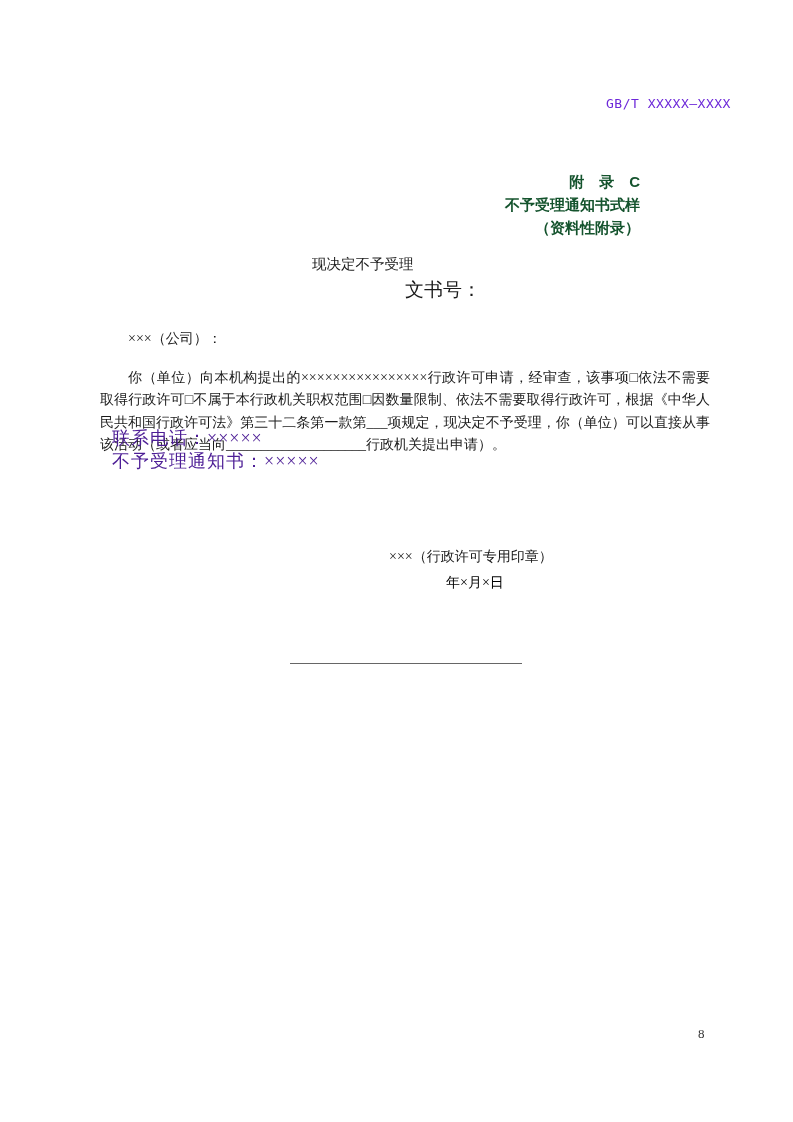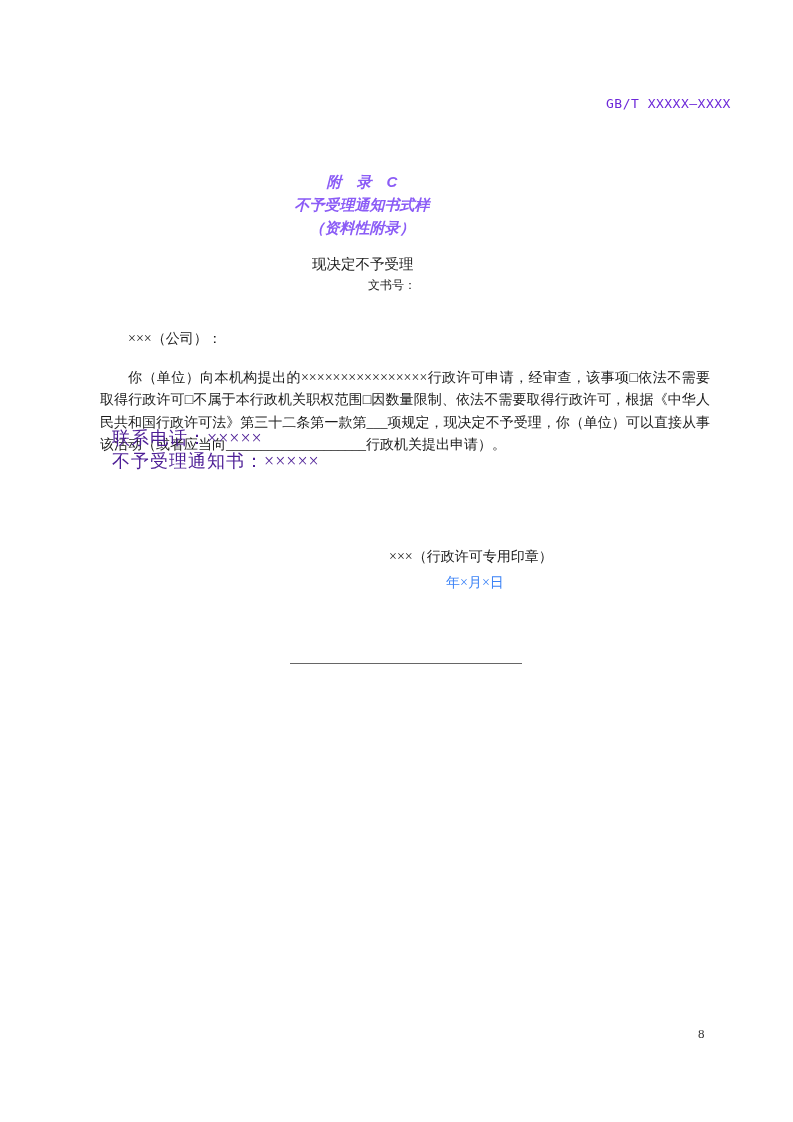--- a/index.html
+++ b/index.html
@@ -24,41 +24,40 @@
     font-size: 13px;
     letter-spacing: 0.5px;
     color: #6d28d9;
     white-space: pre;
   }
   .appendix-titles {
     position: absolute;
     left: 84px;
     top: 170px;
     width: 556px;
-    text-align: center;
+    text-align: right;
     font-family: "Liberation Sans", "DejaVu Sans", sans-serif;
     font-weight: bold;
     font-size: 15px;
     line-height: 23px;
-    color: #8b5cf6;
-    font-style: italic;
+    color: #14532d;
   }
   .notice-title {
     position: absolute;
     left: 312px;
     top: 255px;
     font-size: 14.5px;
     color: #1a1a1a;
     white-space: pre;
   }
   .doc-number {
     position: absolute;
-    left: 368px;
+    left: 405px;
     top: 277px;
-    font-size: 12px;
+    font-size: 19px;
     color: #1a1a1a;
     white-space: pre;
   }
   .body-text {
     position: absolute;
     left: 84px;
     top: 312px;
     width: 642px;
     font-size: 14px;
     line-height: 22.5px;
@@ -90,21 +89,21 @@
     top: 548px;
     font-size: 14px;
     color: #1a1a1a;
     white-space: pre;
   }
   .sign-date {
     position: absolute;
     left: 446px;
     top: 574px;
     font-size: 14px;
-    color: #3b82f6;
+    color: #000000;
     white-space: pre;
   }
   .footnote-rule {
     position: absolute;
     left: 290px;
     top: 663px;
     width: 232px;
     height: 0;
     border-top: 1px solid #666666;
   }

